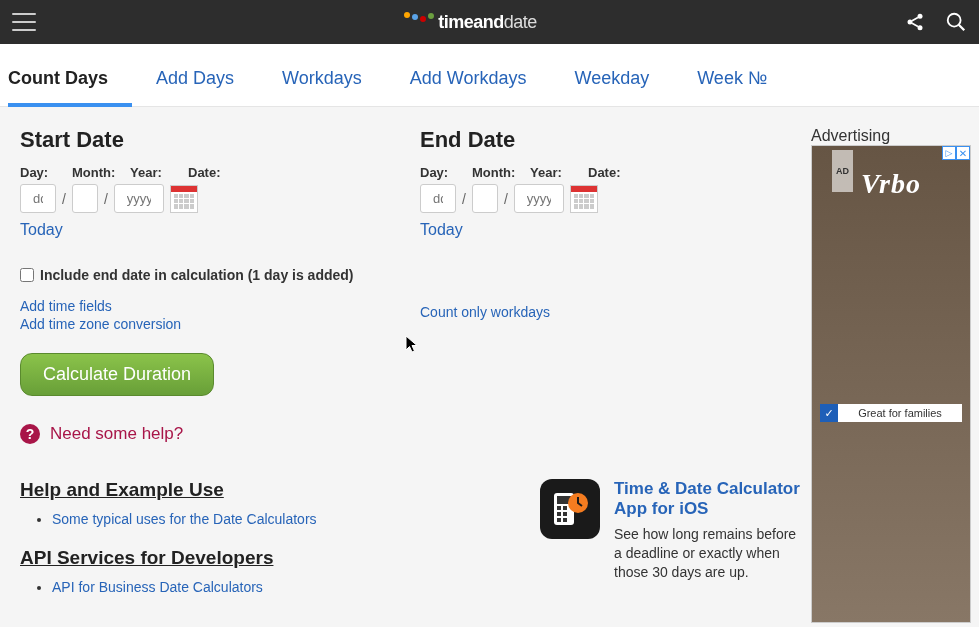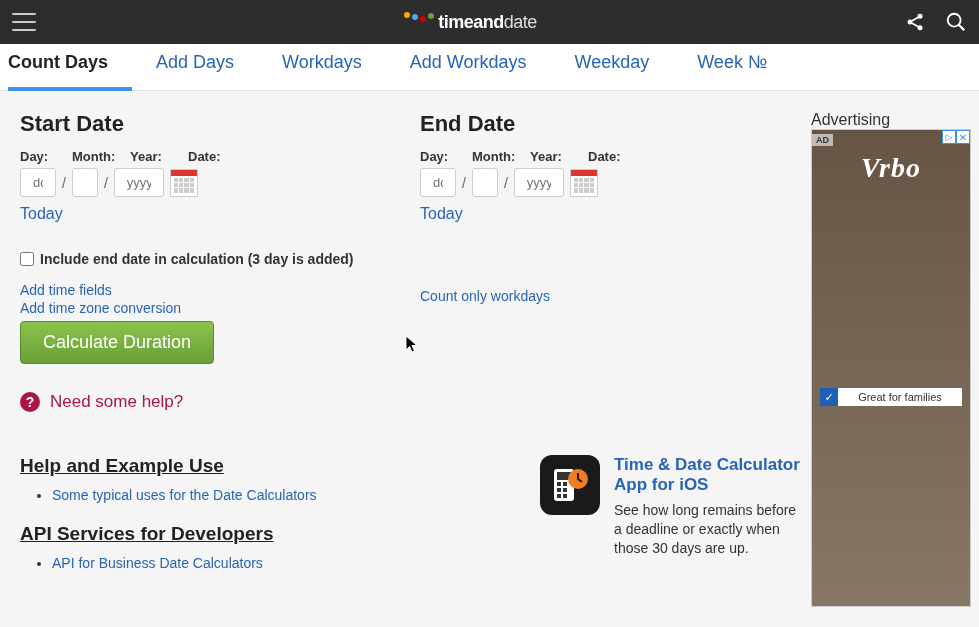--- a/index.html
+++ b/index.html
@@ -15,21 +15,21 @@
   .logo-dots .d1 { background: #ffa500; margin-top: -4px; }
   .logo-dots .d2 { background: #5aa3e8; }
   .logo-dots .d3 { background: #c00; margin-top: 4px; }
   .logo-dots .d4 { background: #6b9e3f; margin-top: -2px; }
   .logo-text { color: #fff; font-weight: bold; font-size: 18px; letter-spacing: -0.5px; }
   .logo-text .light { font-weight: normal; color: #ddd; }
   .header-icons { display: flex; gap: 20px; align-items: center; }
   .header-icons svg { fill: #fff; cursor: pointer; }
   
   
-  .tabs { background: #fff; display: flex; padding: 0 8px 0 8px; gap: 0; border-bottom: 1px solid #e5e5e5; }
+  .tabs { background: #fff; display: flex; padding: 16px 8px 0 8px; gap: 0; border-bottom: 1px solid #e5e5e5; }
   .tab { padding: 8px 24px 14px 0; margin-right: 24px; color: #2764b8; font-size: 18px; cursor: pointer; }
   .tab:first-child { padding-left: 0; }
   .tab.active { color: #222; font-weight: bold; border-bottom: 4px solid #3a90f0; margin-bottom: -1px; }
   
   
   .main { display: flex; padding: 20px 0 0 20px; }
   .form-area { flex: 1; display: flex; flex-wrap: wrap; gap: 0 60px; }
   .col { width: 340px; }
   .section-title { font-size: 22px; font-weight: bold; color: #222; margin-bottom: 12px; }
   .field-labels { display: flex; gap: 0; margin-bottom: 4px; font-weight: bold; font-size: 13px; }
@@ -50,21 +50,21 @@
   
   .today-link { color: #2764b8; font-size: 16px; margin-top: 8px; display: inline-block; cursor: pointer; }
   
   .checkbox-row { margin-top: 28px; display: flex; align-items: center; gap: 6px; }
   .checkbox-row input { width: 14px; height: 14px; }
   .checkbox-row label { font-weight: bold; font-size: 14px; }
   
   .links-block { margin-top: 14px; }
   .links-block a { color: #2764b8; text-decoration: none; display: block; line-height: 1.3; font-size: 14px; cursor: pointer; }
   
-  .calc-btn { margin-top: 4px; background: linear-gradient(#8bc34a, #689f38); border: 1px solid #5a8a2e; color: #fff; font-size: 18px; padding: 10px 22px; border-radius: 4px; cursor: pointer; }
+  .calc-btn { margin-top: 20px; background: linear-gradient(#8bc34a, #689f38); border: 1px solid #5a8a2e; color: #fff; font-size: 18px; padding: 10px 22px; border-radius: 12px; cursor: pointer; }
   
   .help-row { margin-top: 28px; display: flex; align-items: center; gap: 10px; }
   .help-icon { width: 20px; height: 20px; border-radius: 50%; background: #a81548; color: #fff; display: flex; align-items: center; justify-content: center; font-weight: bold; font-size: 14px; }
   .help-text { color: #a81548; font-size: 17px; }
   
   .below-sections { margin-top: 26px; width: 100%; display: flex; gap: 40px; }
   .below-left { width: 480px; }
   .below-left h3 { font-size: 19px; font-weight: bold; margin-bottom: 10px; color: #222; text-decoration: underline; }
   .below-left ul { list-style: disc; padding-left: 32px; margin-bottom: 20px; }
   .below-left ul li a { color: #2764b8; text-decoration: none; cursor: pointer; }
@@ -74,21 +74,21 @@
   .app-info a { color: #2764b8; font-size: 17px; font-weight: bold; text-decoration: none; line-height: 1.2; display: block; margin-bottom: 6px; cursor: pointer; }
   .app-info p { font-size: 14px; color: #333; line-height: 1.35; }
   
   
   .ad-side { width: 168px; margin-left: 10px; }
   .ad-label { font-size: 16px; text-align: left; }
   .ad-box { width: 160px; height: 478px; border: 1px solid #ccc; background: linear-gradient(#654, #876); position: relative; }
   .ad-corner { position: absolute; top: 0; right: 0; display: flex; }
   .ad-i { width: 14px; height: 14px; background: #fff; color: #3a90f0; font-size: 9px; display: flex; align-items: center; justify-content: center; border: 1px solid #3a90f0; }
   .ad-x { width: 14px; height: 14px; background: #fff; color: #3a90f0; font-size: 10px; display: flex; align-items: center; justify-content: center; border: 1px solid #3a90f0; }
-  .ad-badge { position: absolute; top: 4px; left: 0; background: rgba(255,255,255,0.6); font-size: 9px; padding: 1px 4px; font-weight: bold; color:#333; }
+  .ad-badge { position: absolute; top: 4px; left: 20px; background: rgba(255,255,255,0.6); font-size: 9px; padding: 16px 4px; font-weight: bold; color:#333; }
   .ad-brand { position: absolute; top: 22px; left: 0; right: 0; text-align: center; color: #fff; font-family: Georgia, serif; font-style: italic; font-size: 28px; font-weight: bold; letter-spacing: 1px; }
   .ad-cta { position: absolute; bottom: 200px; left: 8px; right: 8px; display: flex; align-items: center; background: #fff; font-size: 11px; }
   .ad-cta .chk { width: 18px; height: 18px; background: #1e5fb8; display: flex; align-items: center; justify-content: center; color:#fff; font-size: 11px; }
   .ad-cta .txt { flex: 1; text-align: center; padding: 3px 0; }
   
   .cursor { position: fixed; left: 405px; top: 335px; pointer-events: none; }
 </style>
 </head>
 <body>
 
@@ -162,21 +162,21 @@
               <span></span>
               <span></span>
               <span></span>
             </div>
         </div>
       </div>
       <a class="today-link">Today</a>
       
       <div class="checkbox-row">
         <input type="checkbox" style="">
-        <label>Include end date in calculation (3 day is added)</label>
+        <label>Include end date in calculation (1 day is added)</label>
       </div>
       <div class="links-block">
         <a>Add time fields</a>
         <a>Add time zone conversion</a>
       </div>
       <button class="calc-btn">Calculate Duration</button>
       
       <div class="help-row">
         <div class="help-icon">?</div>
         <span class="help-text">Need some help?</span>

